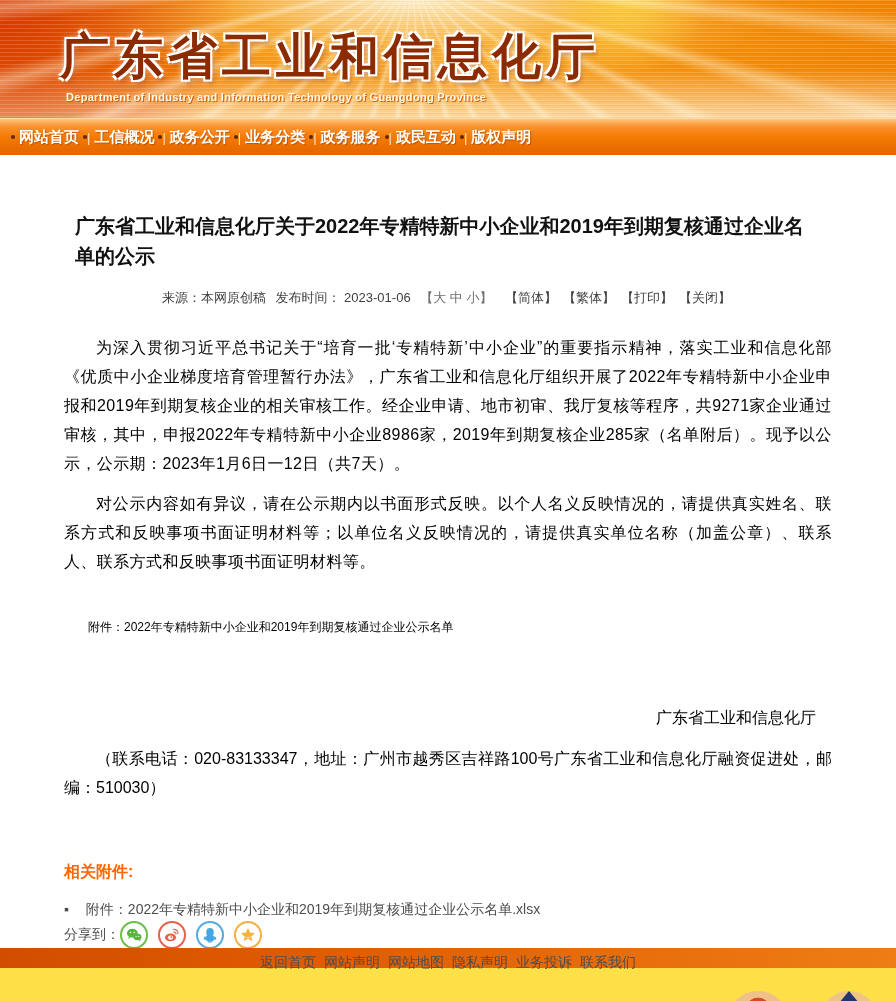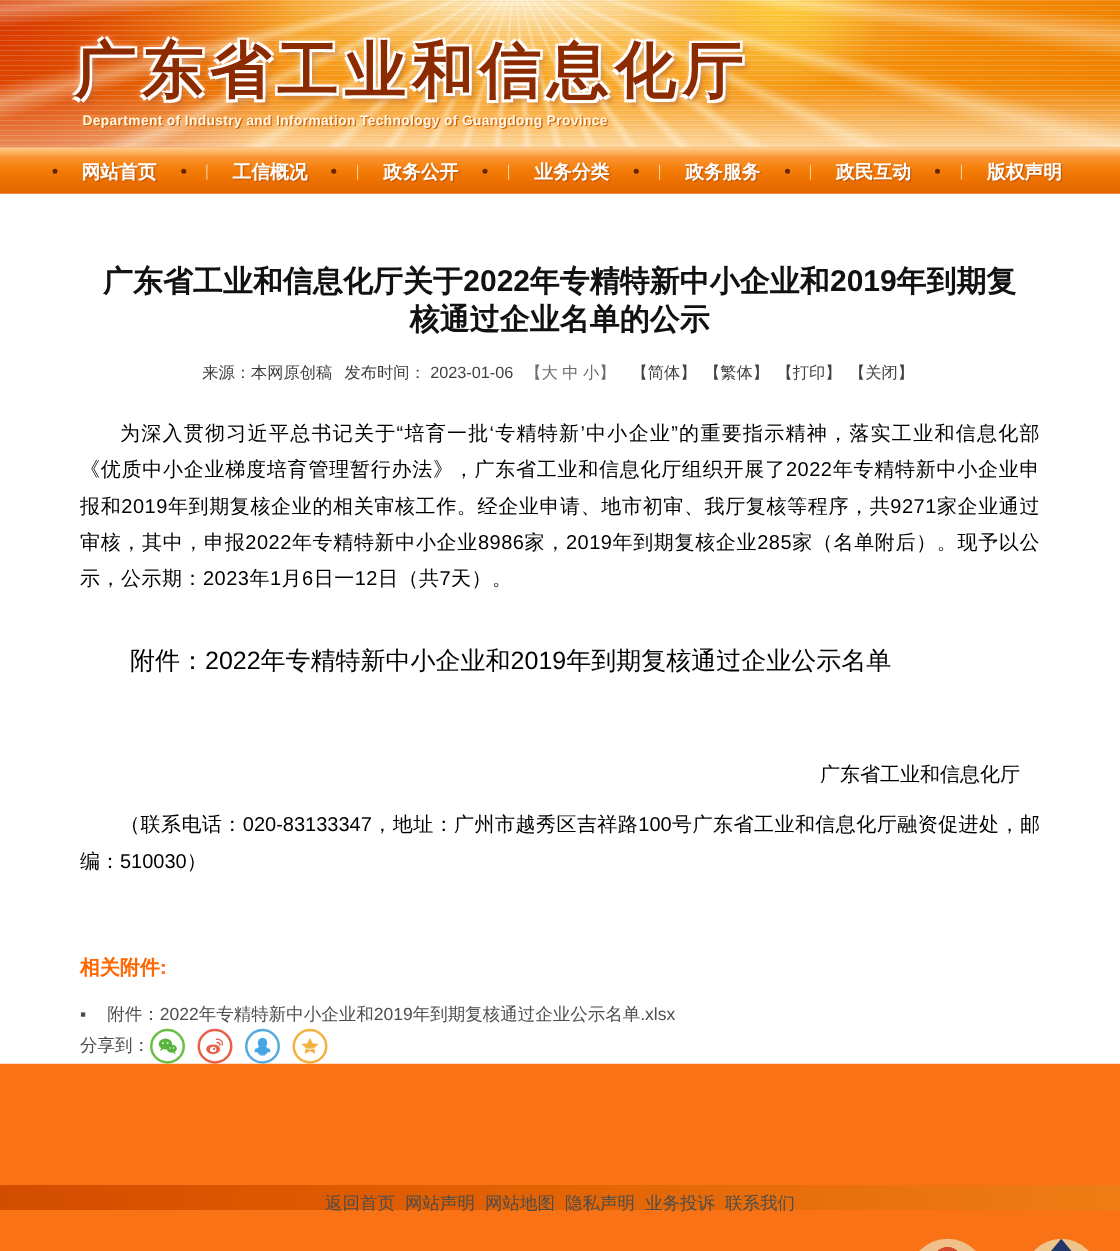--- a/index.html
+++ b/index.html
@@ -1,18 +1,18 @@
 <!DOCTYPE html>
 <html><head>
 <meta charset="utf-8">
 <style>
   * { margin:0; padding:0; box-sizing:border-box; }
   html,body { background:#fff; }
   body { font-family:"Liberation Sans","DejaVu Sans",sans-serif; }
-  .page { position:relative; width:896px; height:1001px; margin:0 auto; overflow:hidden; background:#f97316; }
+  .page { position:relative; width:896px; height:1001px; margin:0 auto; overflow:hidden; background:#fde047; }
 
   
   .banner {
     position:relative; height:118px; overflow:hidden;
     background:
       radial-gradient(circle at 70% -6%, rgba(255,214,64,.85), rgba(255,214,64,0) 13%),
       radial-gradient(circle at 0% 0%, rgba(211,45,0,.85), rgba(211,45,0,0) 26%),
       radial-gradient(ellipse at 46% 0%, rgba(255,255,238,.85), rgba(255,226,130,.35) 28%, rgba(255,226,130,0) 55%),
       linear-gradient(to top, rgba(255,233,196,.8), rgba(255,233,196,0) 42%),
       linear-gradient(100deg, #ec6c00 0%, #f58a00 30%, #f89c14 55%, #f08200 100%);
@@ -35,50 +35,49 @@
       0 0 7px rgba(255,255,255,.95), 3px 4px 4px rgba(140,50,0,.55);
   }
   .banner-subtitle {
     position:absolute; left:66px; top:91px;
     font-size:11px; font-weight:bold; color:#fff7e8; letter-spacing:.3px;
     text-shadow:1px 1px 0 rgba(200,90,0,.9), 0 0 4px rgba(255,170,60,.8);
   }
 
   
   .nav {
-    position:relative; height:37px; display:flex; align-items:center; justify-content:space-between;
-    padding:0 42px;
+    position:relative; height:37px; display:flex; align-items:center; 
+    padding:0 11px;
     background:linear-gradient(to bottom, #ffc67e 0%, #fb9330 20%, #f47c06 48%, #ea6e00 78%, #e26500 100%);
     border-top:1px solid #ffd9a8;
-    font-family:Liberation Serif, serif;
   }
   .nav-item {
     color:#fff; font-size:15px; font-weight:bold; text-decoration:none; cursor:pointer;
     text-shadow:1px 1px 1px rgba(160,60,0,.6); white-space:nowrap; padding:0 4px;
   }
   .nav-dot { width:4px; height:4px; border-radius:50%; background:#4a1600; opacity:.85; }
   .nav-pipe { color:#ffe2bd; font-size:13px; }
 
   
   .content { position:relative; padding:56px 64px 0 64px; background:#fff; color:#000; }
   .article-title {
-    max-width:746px; margin:0 auto; text-align:center;
-    font-size:24px; font-weight:bold; line-height:30px; color:#111;
+    max-width:746px; margin:0 auto; 
+    font-size:20px; font-weight:bold; line-height:30px; color:#111;
   }
   .meta { margin-top:18px; text-align:center; font-size:13px; color:#3f3f3f; }
   .meta span { margin:0 3px; }
   .meta .ctrl { cursor:pointer; }
   .meta .size-ctrl { color:#6e6e6e; }
   .body-text p {
     font-size:16px; line-height:29px; text-indent:2em; text-align:justify;
     letter-spacing:.4px; color:#000;
   }
   .body-text p + p { margin-top:11px; }
   .body-text { margin-top:26px; }
-  .attach-line { margin-top:37px; font-size:20px; line-height:29px; text-indent:2em; }
+  .attach-line { margin-top:37px; font-size:12px; line-height:29px; text-indent:2em; }
   .signature { margin-top:66px; text-align:right; padding-right:16px; font-size:16px; }
   .sign-date { margin-top:13px; text-align:right; padding-right:72px; font-size:16px; }
   .contact { margin-top:15px; font-size:16px; line-height:29px; text-indent:2em; text-align:justify; }
 
   .related { margin-top:60px; }
   .related-heading { color:#ff6600; font-size:16px; font-weight:bold; }
   .related-list { list-style:none; margin-top:18px; }
   .related-list li { font-size:14px; color:#4d4d4d; }
   .related-list li::before { content:"▪ "; color:#4d4d4d; }
   .related-list a { color:#4d4d4d; text-decoration:none; cursor:pointer;padding-left:13px; }
@@ -160,20 +159,21 @@
 
     <div class="meta">
       <span>来源：本网原创稿</span>
       <span>发布时间： 2023-01-06</span>
       <span class="ctrl size-ctrl">【大 中 小】</span>
       <span class="meta-controls"><span class="ctrl">【简体】</span><span class="ctrl">【繁体】</span><span class="ctrl">【打印】</span><span class="ctrl">【关闭】</span></span>
     </div>
 
     <div class="body-text">
         <p>为深入贯彻习近平总书记关于“培育一批‘专精特新’中小企业”的重要指示精神，落实工业和信息化部《优质中小企业梯度培育管理暂行办法》，广东省工业和信息化厅组织开展了2022年专精特新中小企业申报和2019年到期复核企业的相关审核工作。经企业申请、地市初审、我厅复核等程序，共9271家企业通过审核，其中，申报2022年专精特新中小企业8986家，2019年到期复核企业285家（名单附后）。现予以公示，公示期：2023年1月6日一12日（共7天）。</p>
+        <p>对公示内容如有异议，请在公示期内以书面形式反映。以个人名义反映情况的，请提供真实姓名、联系方式和反映事项书面证明材料等；以单位名义反映情况的，请提供真实单位名称（加盖公章）、联系人、联系方式和反映事项书面证明材料等。</p>
       </div>
 
     <div class="attach-line">附件：2022年专精特新中小企业和2019年到期复核通过企业公示名单</div>
 
     <div class="signature">广东省工业和信息化厅</div>
     <div class="contact">（联系电话：020-83133347，地址：广州市越秀区吉祥路100号广东省工业和信息化厅融资促进处，邮编：510030）</div>
 
     <div class="related">
       <div class="related-heading">相关附件:</div>
       <ul class="related-list">

